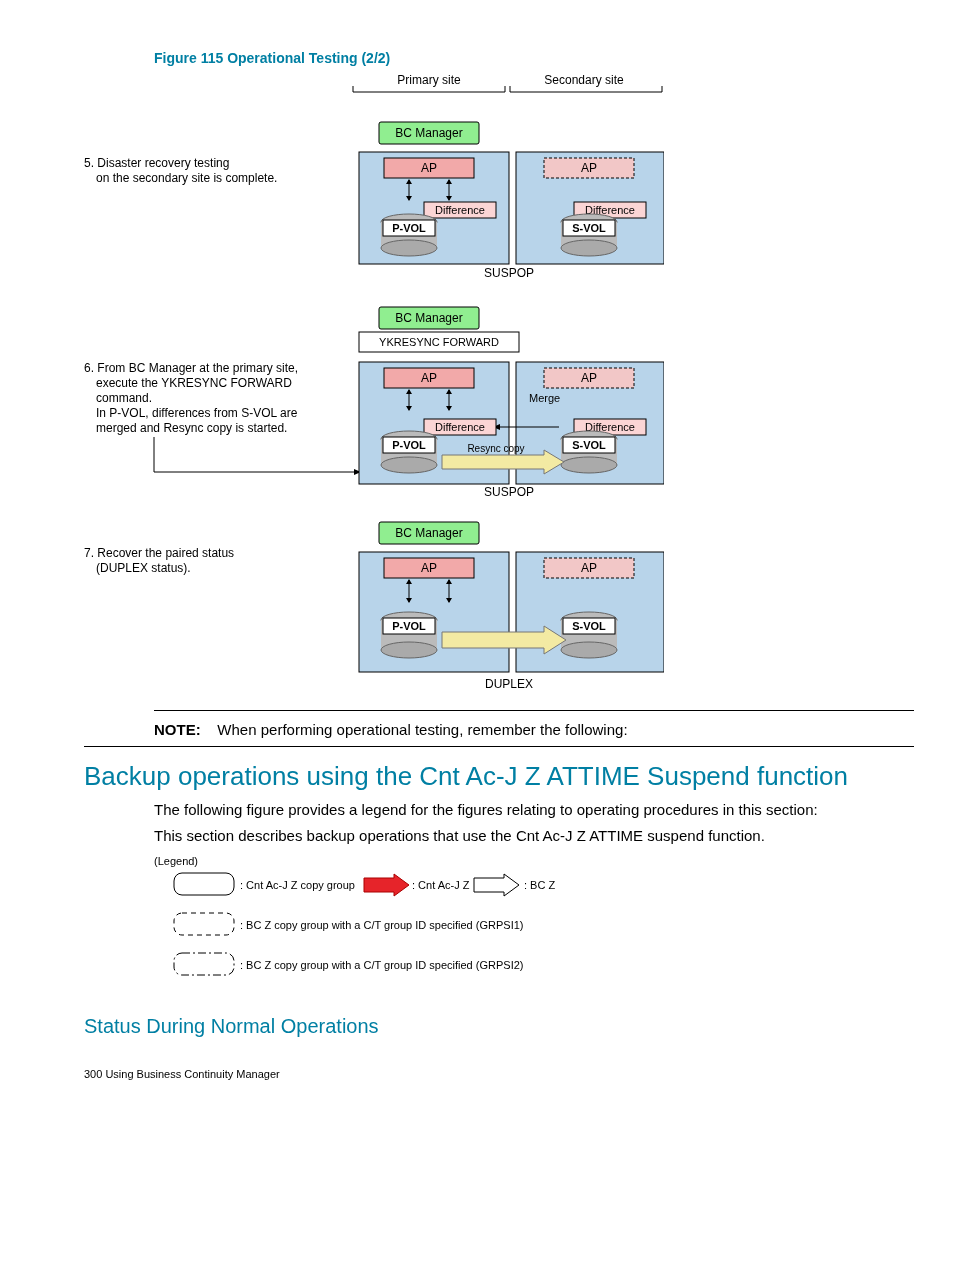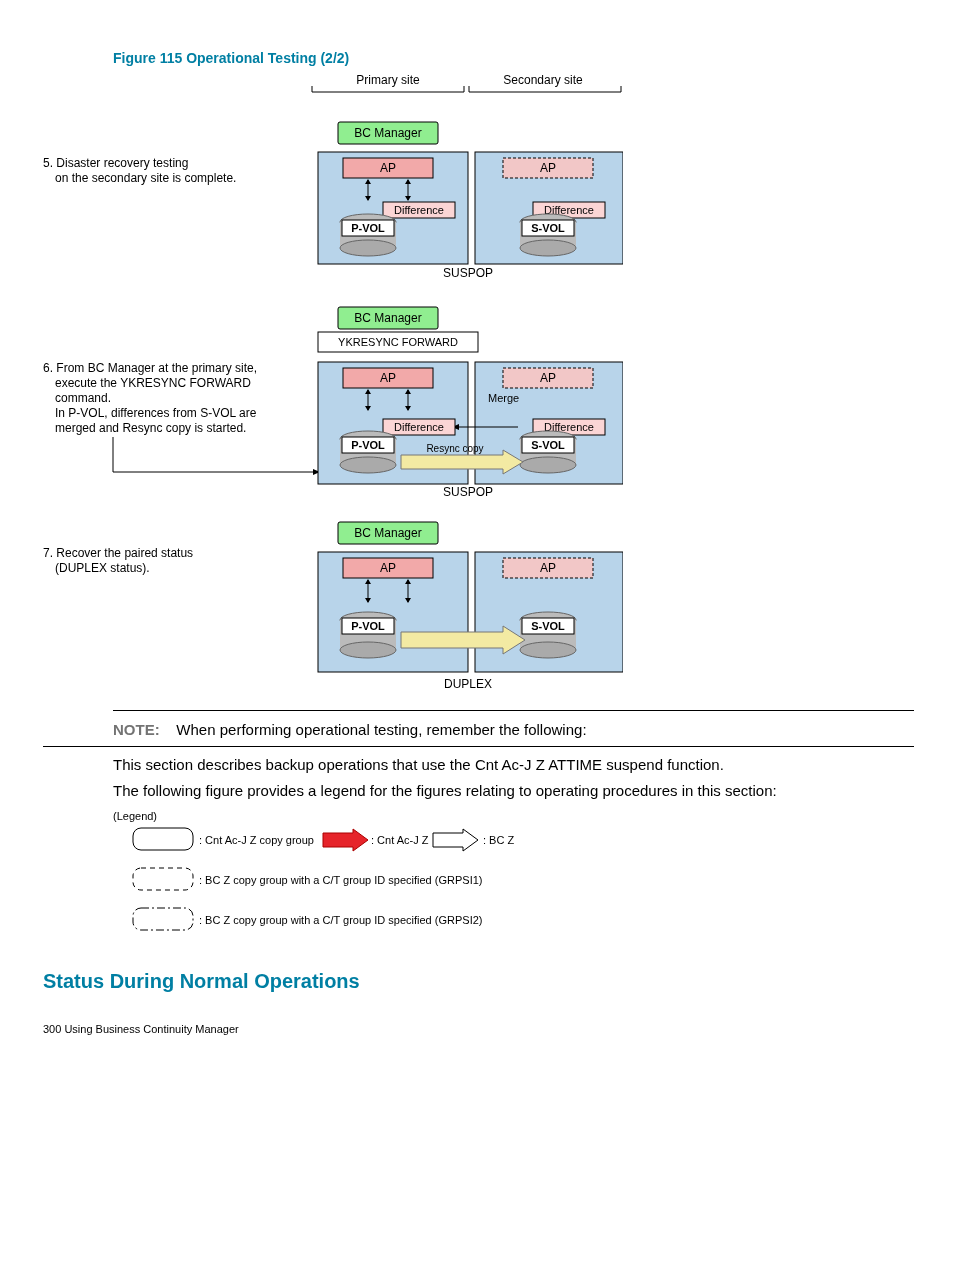--- a/index.html
+++ b/index.html
@@ -4,21 +4,21 @@
 <style>
   html, body {
     margin: 0;
     padding: 0;
     background: #fff;
     font-family: Arial, Helvetica, sans-serif;
     color: #000;
     width: 954px;
   }
   .page {
-    padding: 50px 40px 40px 43px;
+    padding: 50px 40px 40px 84px;
     box-sizing: border-box;
     width: 954px;
   }
   .fig-caption {
     color: #007fa3;
     font-weight: bold;
     font-size: 14px;
     margin-left: 70px;
     margin-bottom: 6px;
   }
@@ -34,42 +34,42 @@
   hr.sep2 {
     border: none;
     border-top: 1px solid #000;
     margin: 8px 0 8px 0;
   }
   .note-line {
     margin-left: 70px;
     font-size: 15px;
     margin-top: 10px;
   }
-  .note-line b { color: #737373; }
+  .note-line b { color: #000000; }
   ul.bullets {
     margin: 10px 0 10px 100px;
     padding: 0;
     font-size: 15px;
   }
   ul.bullets li {
     list-style: disc;
     color: #000;
     margin-bottom: 10px;
     padding-left: 6px;
   }
   ul.bullets li::marker { color: #007fa3; }
   h2.sec {
     color: #007fa3;
     font-weight: normal;
     font-size: 26px;
     margin: 14px 0 8px 0;
   }
   h3.sub {
     color: #007fa3;
-    font-weight: bold;
+    font-weight: normal;
     font-size: 20px;
     margin: 18px 0 6px 0;
   }
   p.body {
     font-size: 15px;
     margin: 6px 0 6px 70px;
     line-height: 1.35;
   }
   .legend {
     margin-left: 70px;
@@ -242,22 +242,23 @@
   <hr class="sep">
 
   <div class="note-line">
     <b>NOTE:</b>&nbsp;&nbsp;&nbsp;
     <span>When performing operational testing, remember the following:</span>
   </div>
 
 
   <hr class="sep2">
 
+  <h2 class="sec">Backup operations using the Cnt Ac-J Z ATTIME Suspend function</h2>
+  <p class="body">The following figure provides a legend for the figures relating to operating procedures in this section:</p>
   <p class="body">This section describes backup operations that use the Cnt Ac-J Z ATTIME suspend function.</p>
-  <p class="body">The following figure provides a legend for the figures relating to operating procedures in this section:</p>
 
   <div class="legend">
     <svg width="470" height="140" viewBox="0 0 470 140" font-family="Arial" font-size="11">
       <text x="0" y="12">(Legend)</text>
 
       <rect x="20" y="20" width="60" height="22" rx="8" fill="#fff" stroke="#000"></rect>
       <text x="86" y="36">: Cnt Ac-J Z copy group</text>
 
       <polygon points="210,25 240,25 240,21 255,32 240,43 240,39 210,39" fill="#e6242a" stroke="#a00"></polygon>
       <text x="258" y="36">: Cnt Ac-J Z</text>

